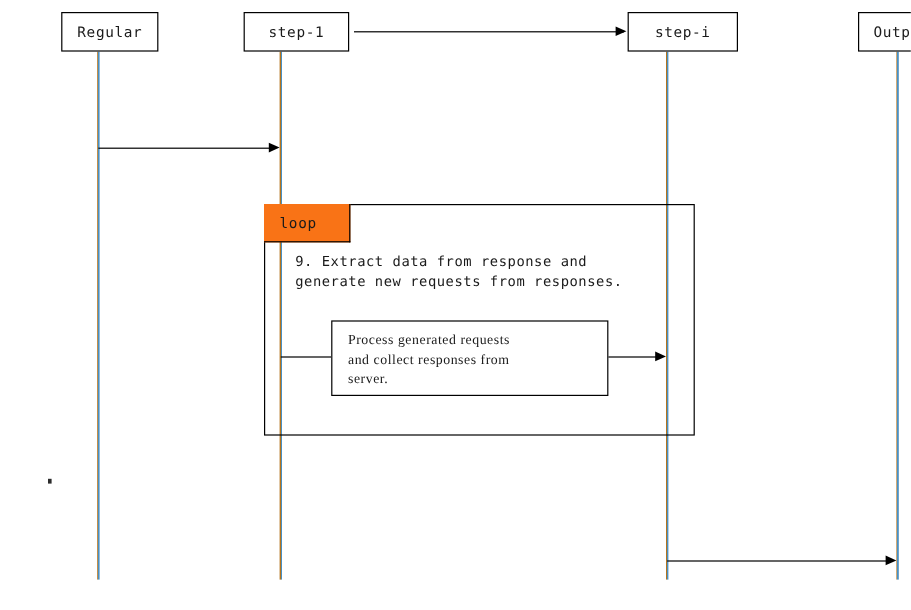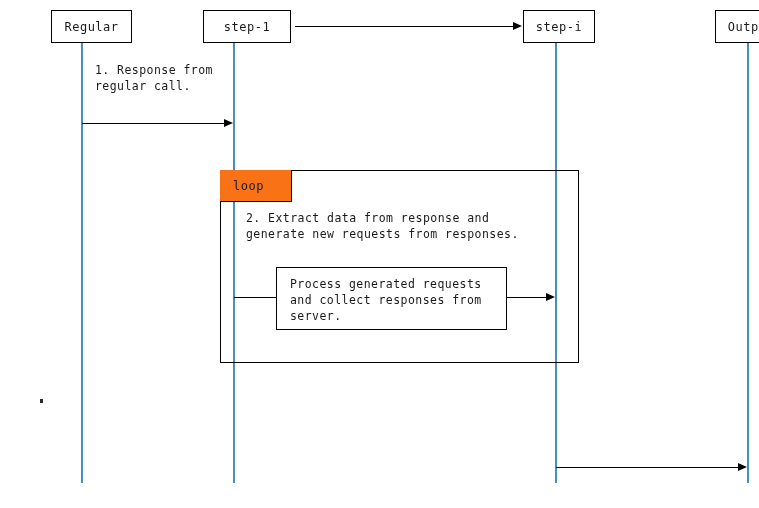--- a/index.html
+++ b/index.html
@@ -117,47 +117,45 @@
   <div class="lifeline" style="left:707px; top:43px; height:440px;"></div>
 
   <div class="participant" style="left:11px; top:10px; width:81px; height:33px;">
     <span>Regular</span>
   </div>
 
   <div class="participant" style="left:163px; top:10px; width:88px; height:33px;">
     <span>step-1</span>
   </div>
 
-  <div class="participant" style="left:483px; top:10px; width:72px; height:33px;">
+  <div class="participant" style="left:483px; top:10px; width:92px; height:33px;">
     <span>step-i</span>
   </div>
 
   <div class="participant" style="left:675px; top:10px; width:72px; height:33px;">
     <span>Output</span>
   </div>
 
   <div class="msg-line" style="left:255px; top:26px; width:225px;"></div>
   <div class="msg-head" style="left:473px; top:22px;"></div>
 
-  <div class="note-text" style="left:55px; top:62px;">1. Response from
-regular call.</div>
   <div class="msg-line" style="left:42px; top:123px; width:143px;"></div>
   <div class="msg-head" style="left:184px; top:119px;"></div>
 
   <div class="frame" style="left:180px; top:170px; width:359px; height:193px;"></div>
   <div class="frame-tab" style="left:180px; top:170px; width:72px; height:32px;">
     <span>loop</span>
   </div>
 
-  <div class="note-text" style="left:206px; top:210px;">2. Extract data from response and
+  <div class="note-text" style="left:206px; top:210px;">9. Extract data from response and
 generate new requests from responses.</div>
 
   <div class="msg-line" style="left:194px; top:297px; width:42px;"></div>
 
-  <div class="note-box" style="left:236px; top:267px; width:231px; height:63px;">Process generated requests
+  <div class="note-box" style="left:236px; top:267px; width:231px; height:63px;font-family:Liberation Serif, serif;">Process generated requests
 and collect responses from
 server.</div>
 
   <div class="msg-line" style="left:467px; top:297px; width:40px;"></div>
   <div class="msg-head" style="left:506px; top:293px;"></div>
 
   <div class="msg-line" style="left:516px; top:467px; width:183px;"></div>
   <div class="msg-head" style="left:698px; top:463px;"></div>
 
   <div class="edge-tick" style="left:0px; top:399px; width:3px; height:4px;"></div>

